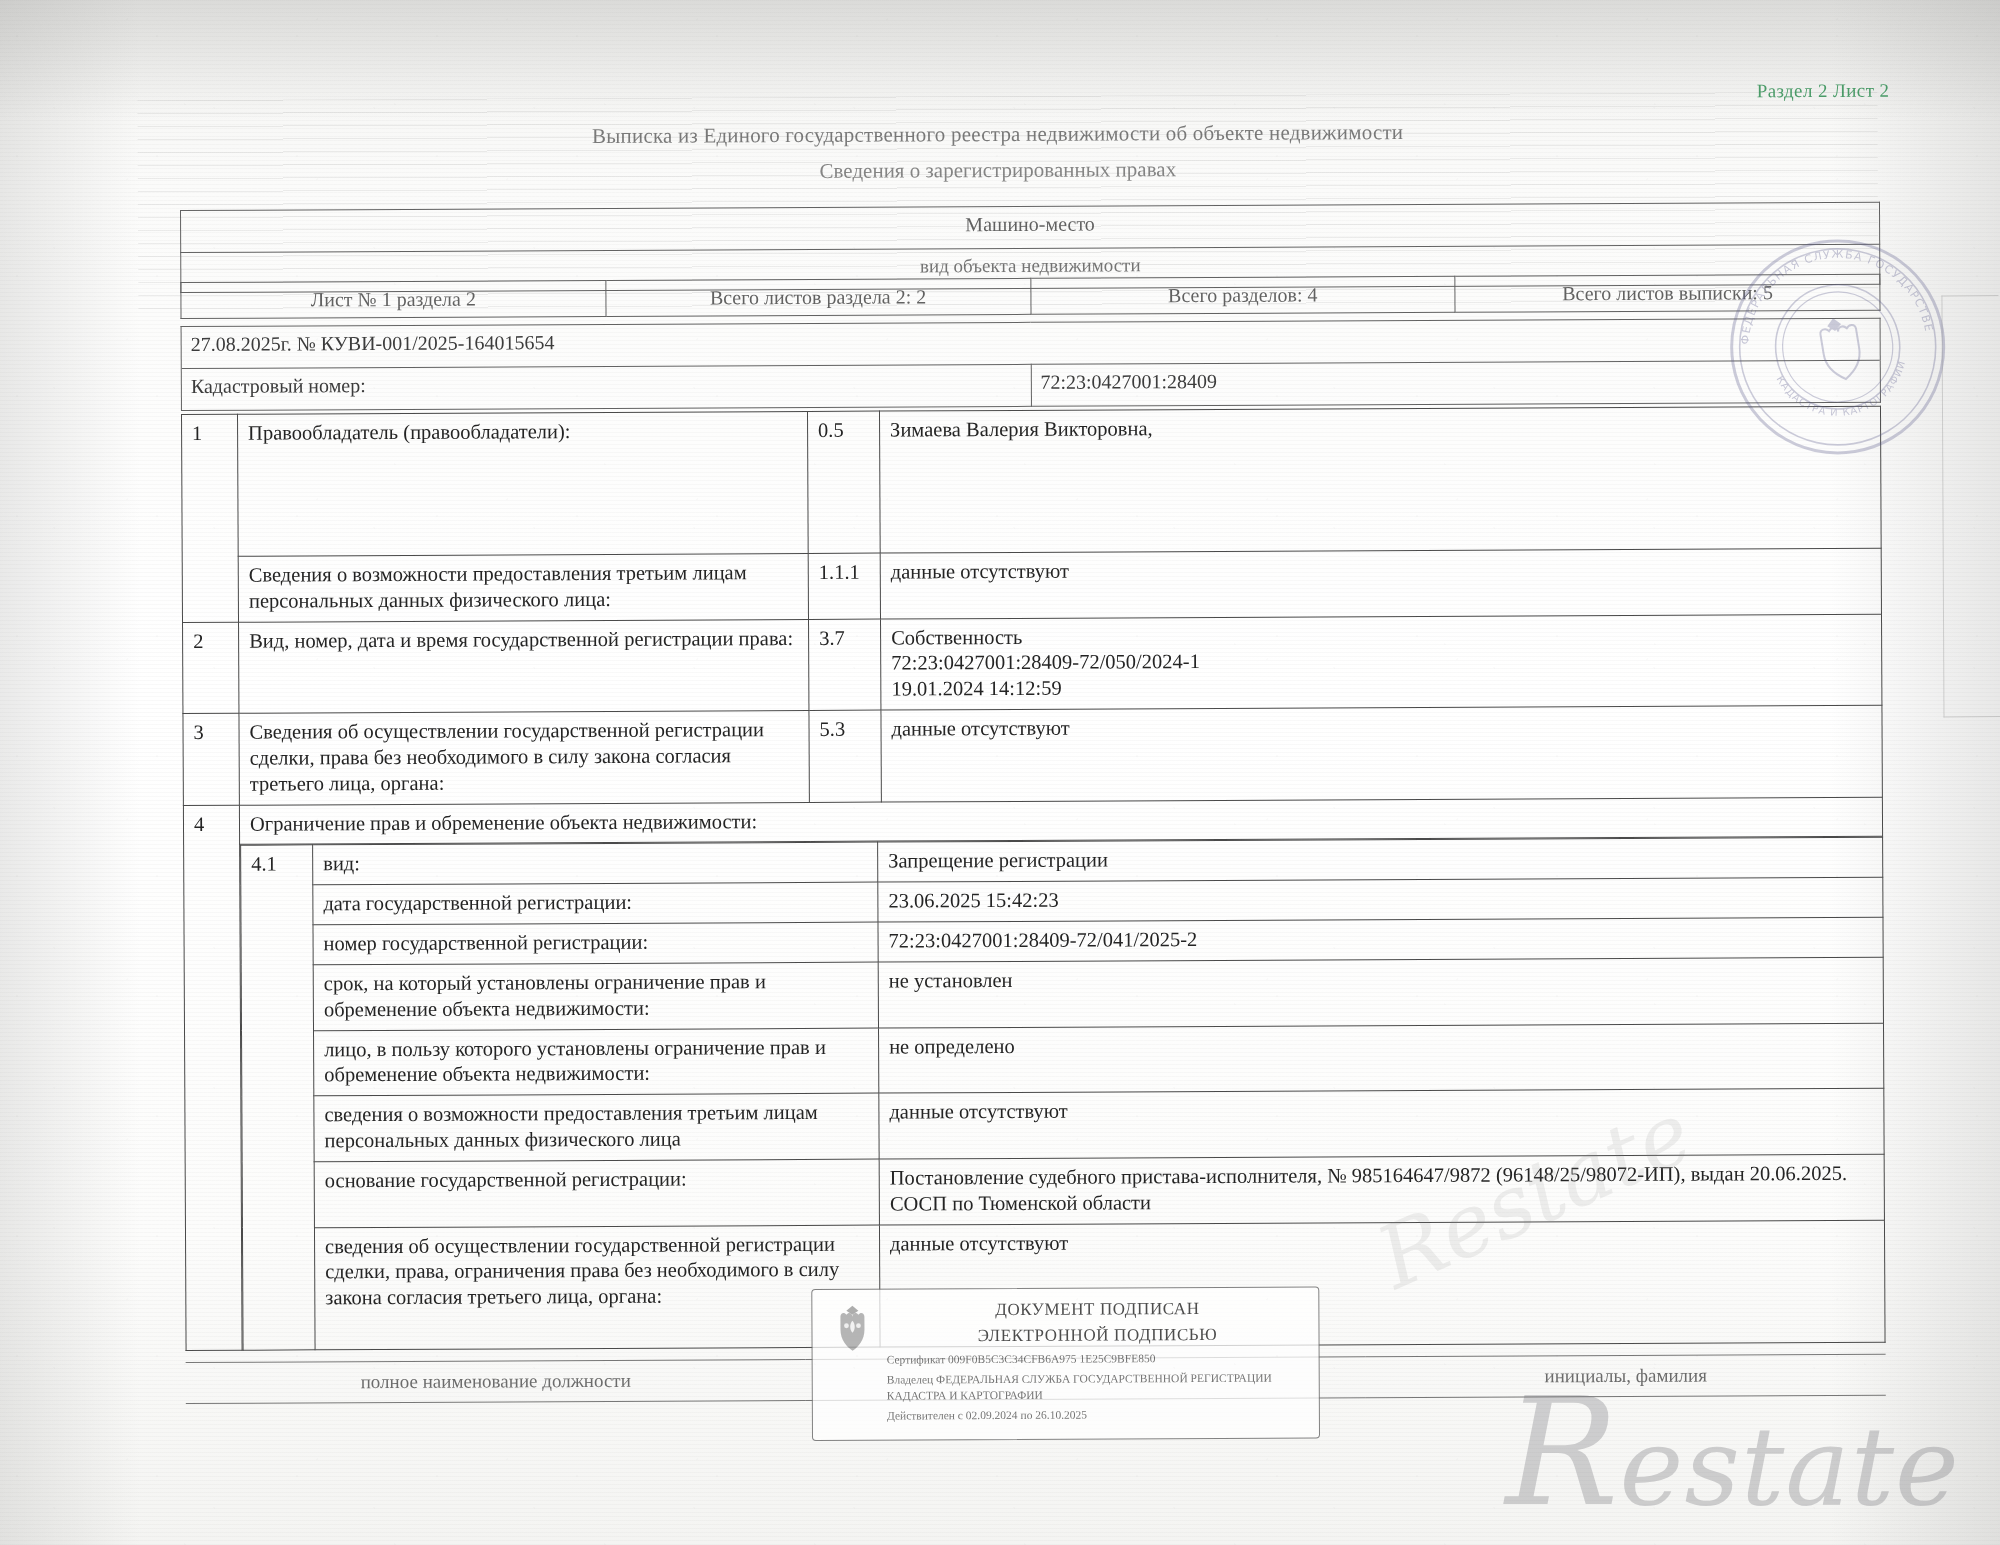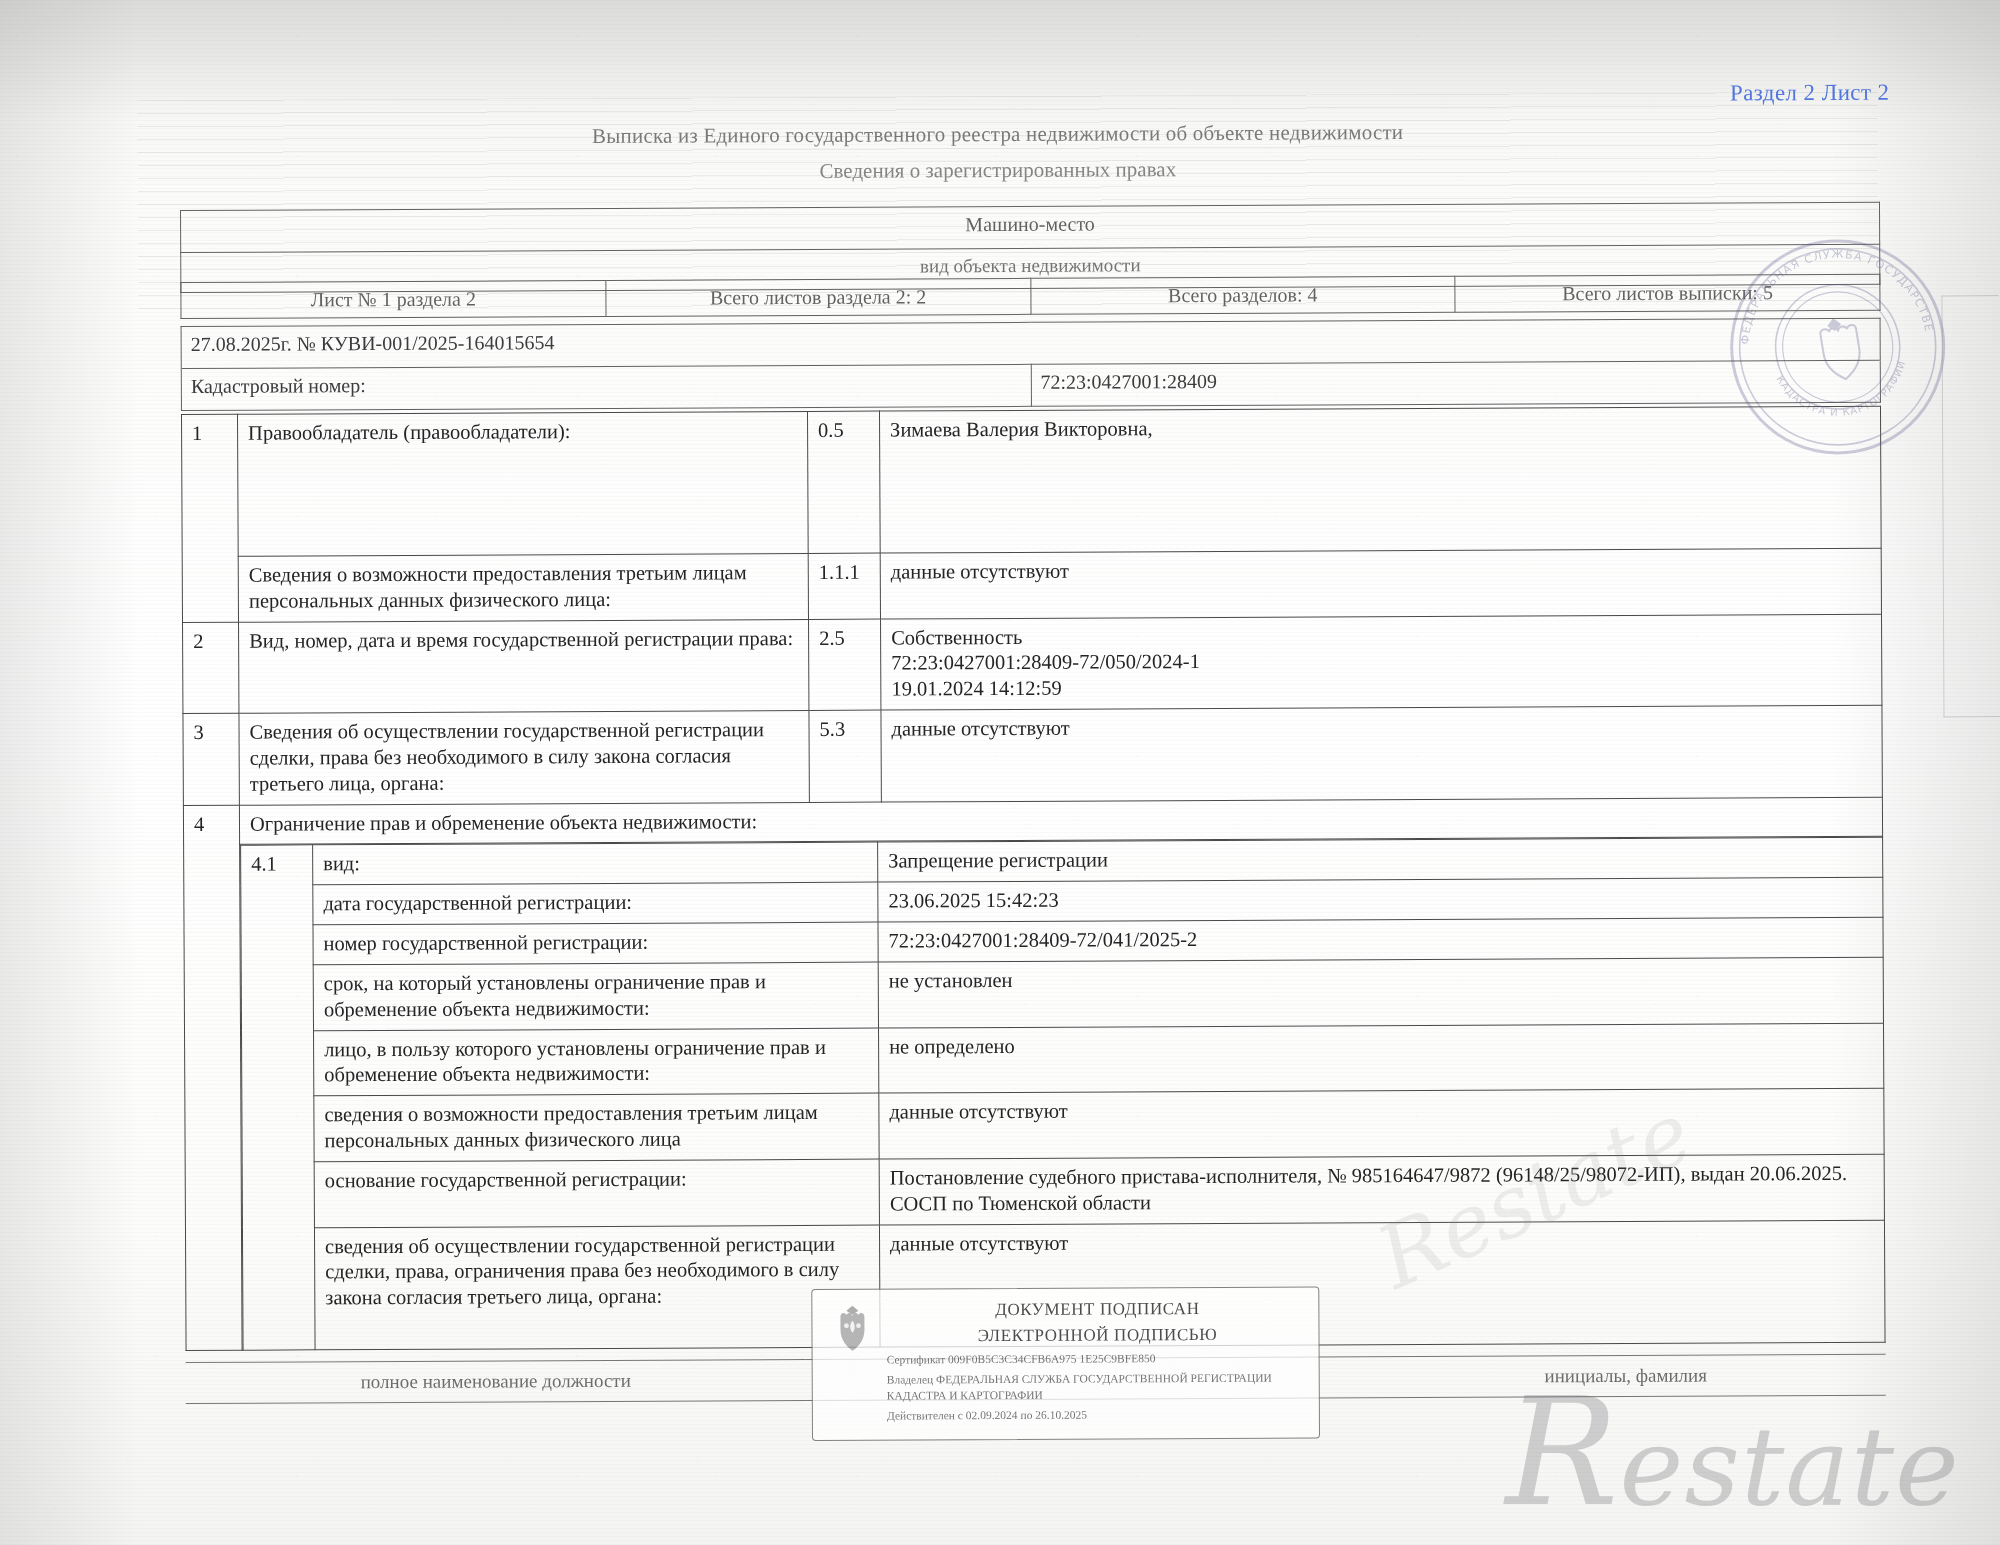--- a/index.html
+++ b/index.html
@@ -78,23 +78,23 @@
     transform-origin: 50% 40%;
   }
 
   .faded { filter: contrast(0.82) brightness(1.04); }
 
   
   .sheet-ref {
     position: absolute;
     top: 84px;
     right: 108px;
-    font-size: 23px;
+    font-size: 19px;
     letter-spacing: .4px;
-    color: #1d4ed8;
+    color: #15803d;
     white-space: nowrap;
     opacity: .75;
     margin-left: 16px;
   }
   .doc-title {
     position: absolute;
     top: 122px;
     left: 0; right: 0;
     text-align: center;
     font-size: 21px;
@@ -405,21 +405,21 @@
 
         <tr>
           <td>Сведения о возможности предоставления третьим лицам персональных данных физического лица:</td>
           <td class="nowrapnum">1.1.1</td>
           <td>данные отсутствуют</td>
         </tr>
 
         <tr>
           <td>2</td>
           <td>Вид, номер, дата и время государственной регистрации права:</td>
-          <td class="nowrapnum">2.5</td>
+          <td class="nowrapnum">3.7</td>
           <td>
             <div>Собственность</div>
             <div>72:23:0427001:28409-72/050/2024-1</div>
             <div>19.01.2024 14:12:59</div>
           </td>
         </tr>
 
         <tr>
           <td>3</td>
           <td>Сведения об осуществлении государственной регистрации сделки, права без необходимого в силу закона согласия третьего лица, органа:</td>

